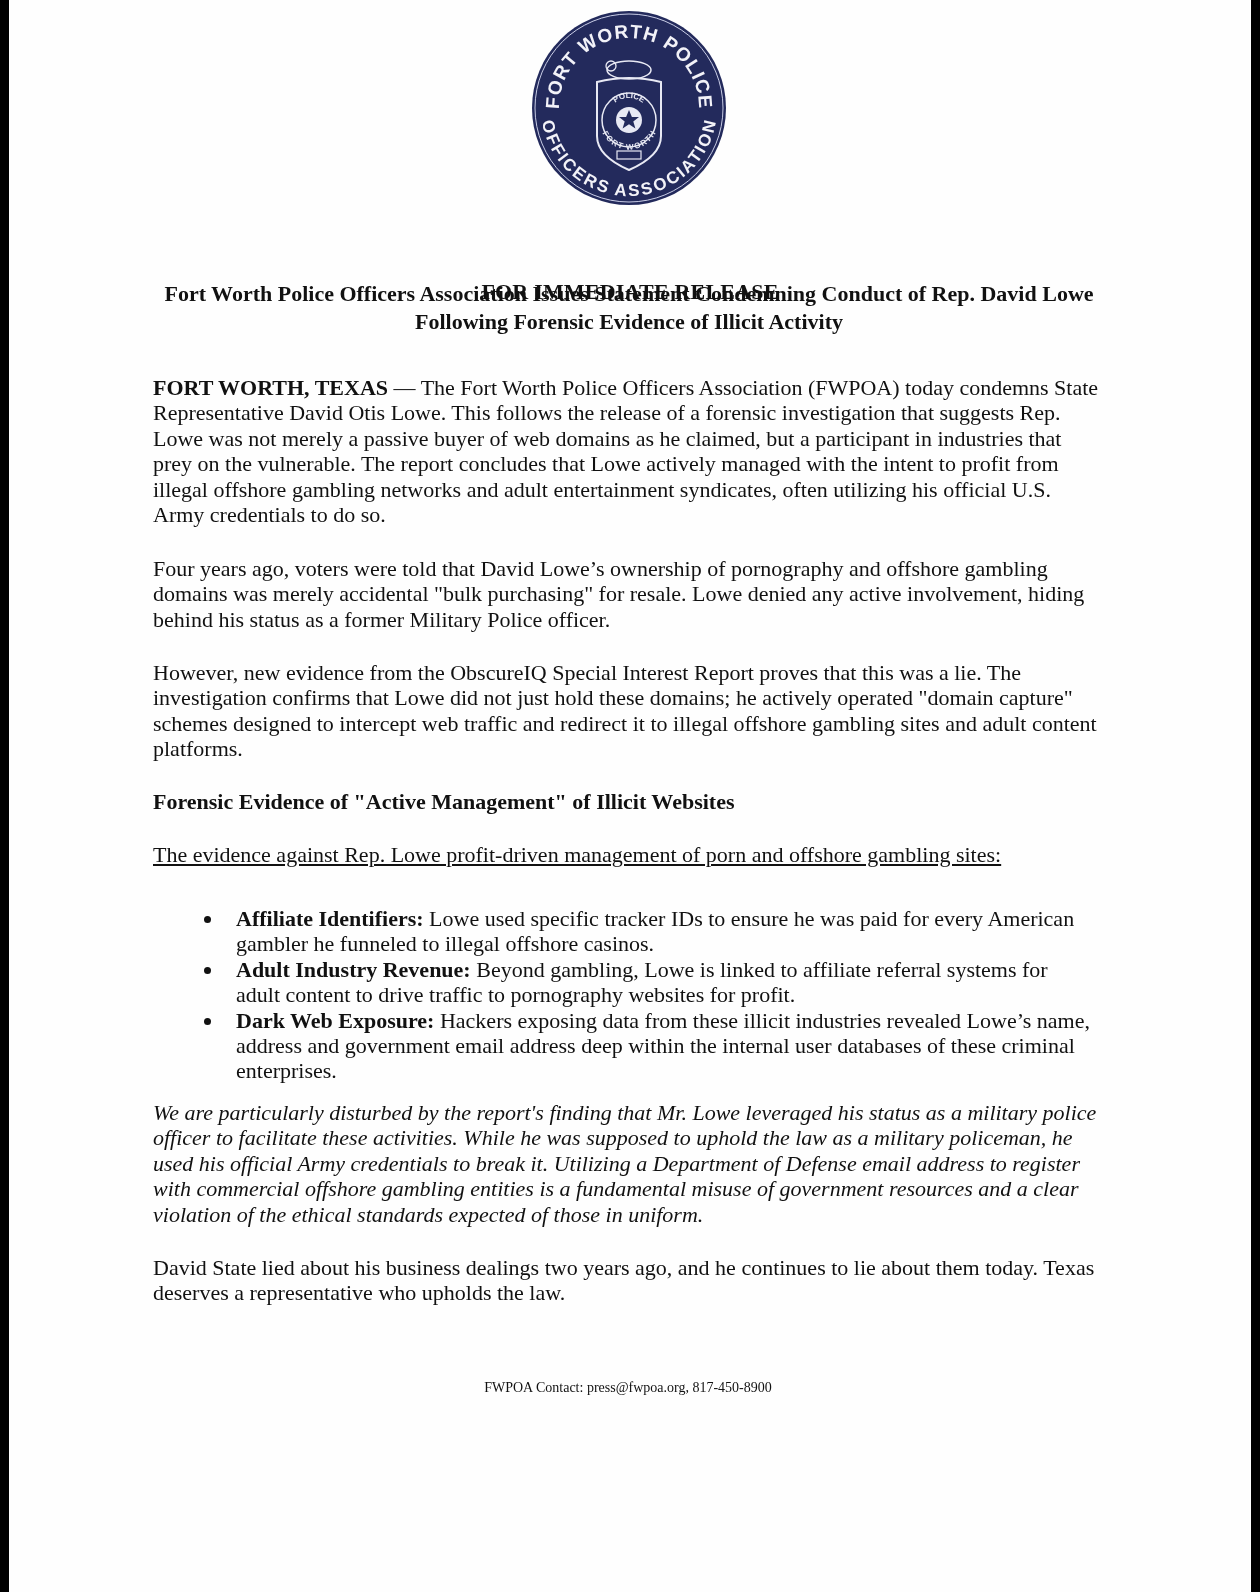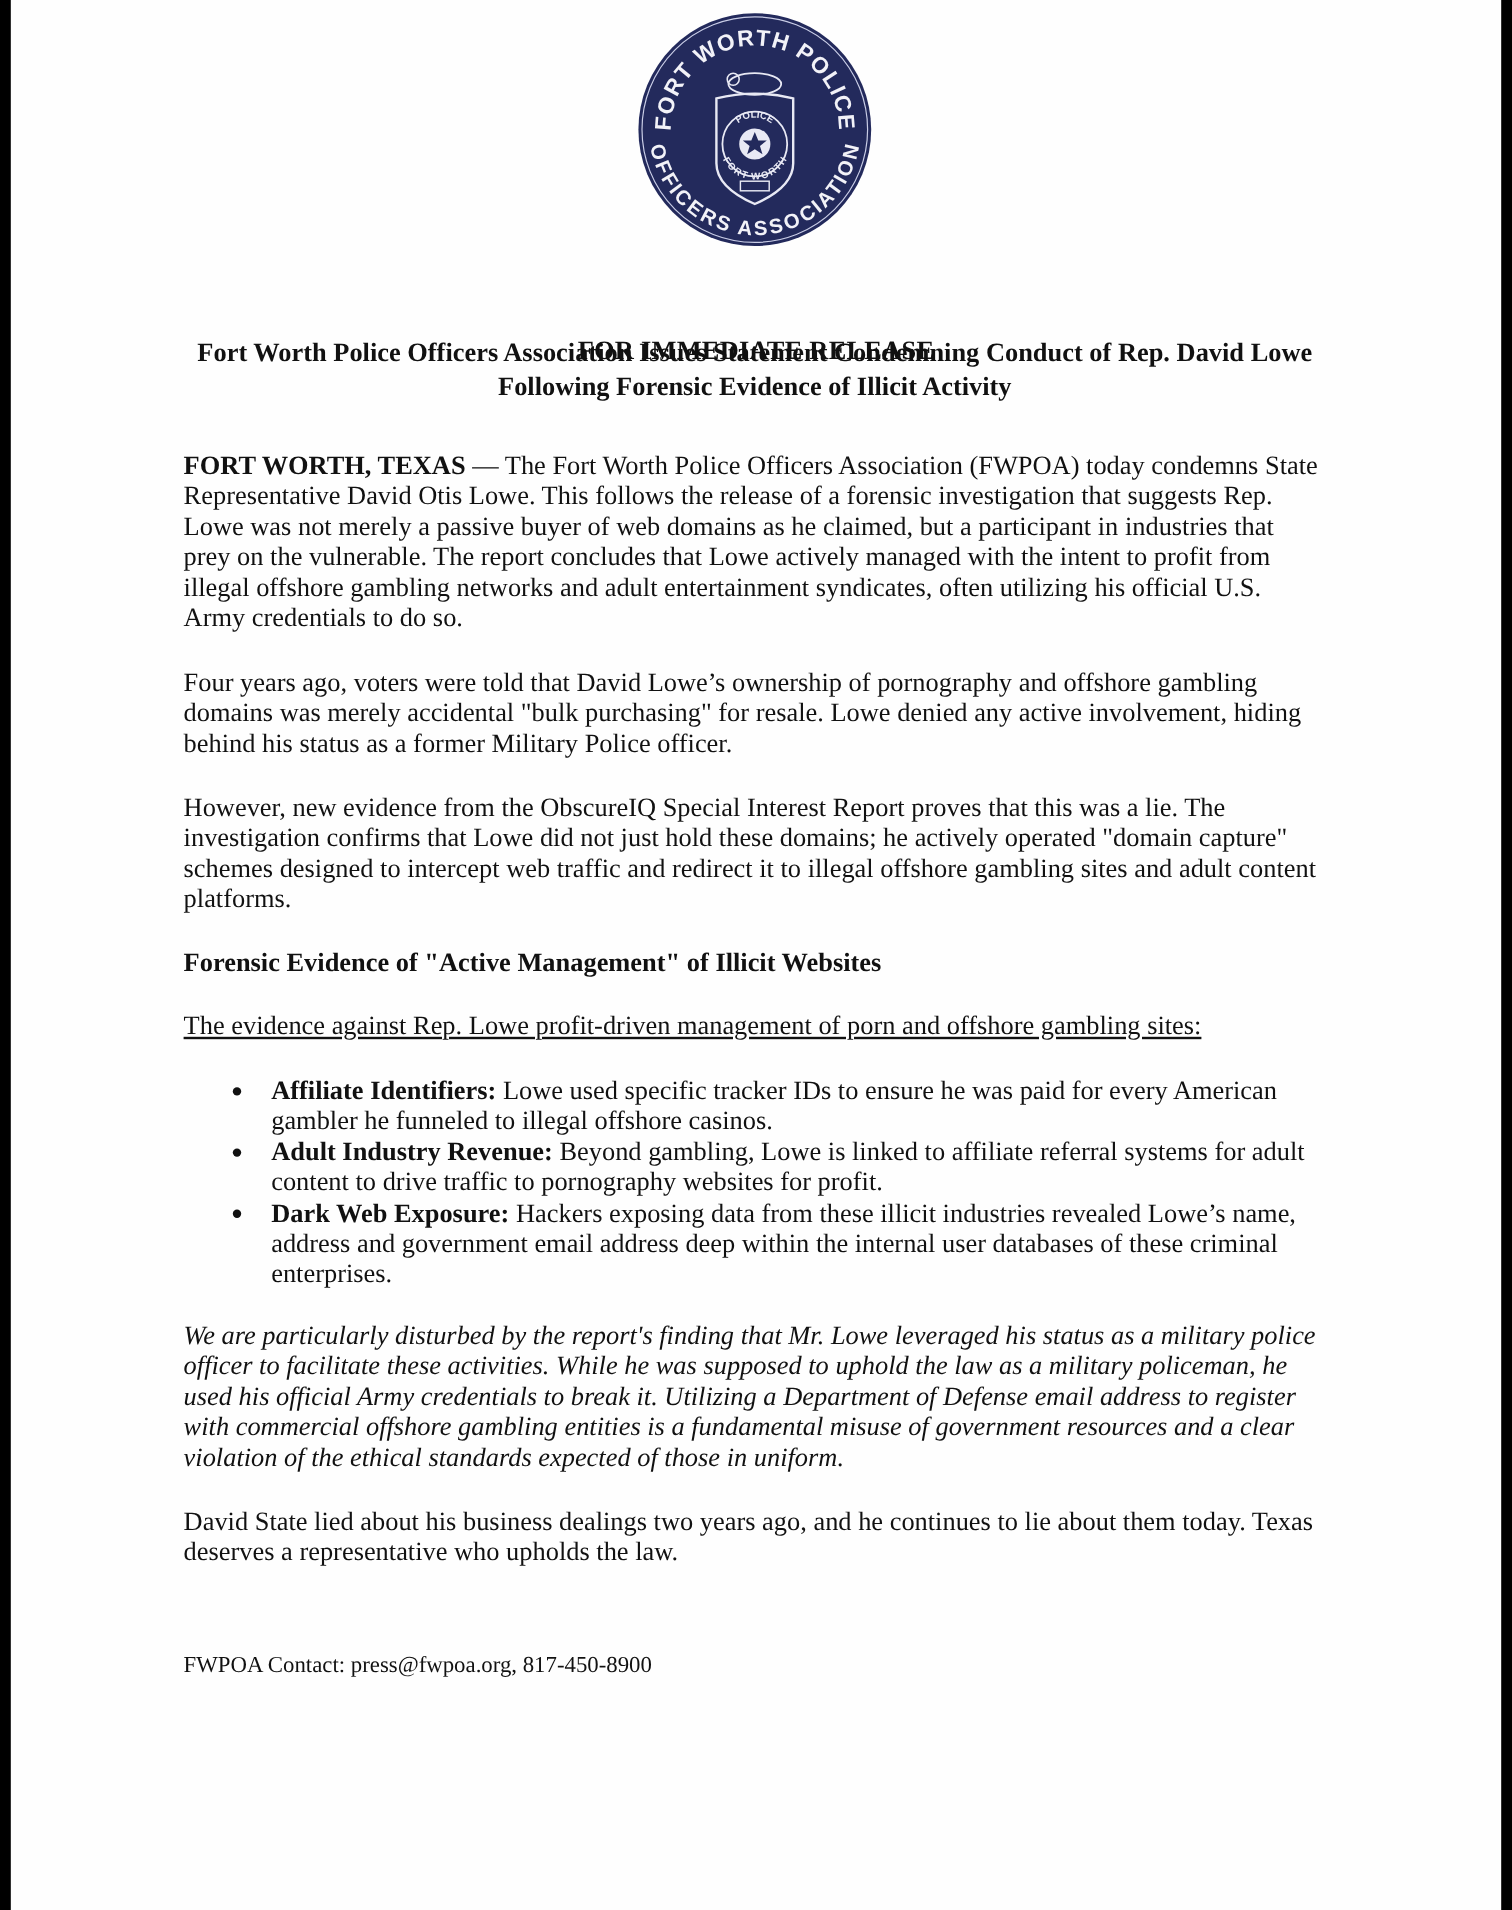--- a/index.html
+++ b/index.html
@@ -24,28 +24,28 @@
     position:absolute; left:144px; width:950px; font-size:22px; line-height:25.4px;
   }
   .content p { margin:0; }
   .b { font-weight:bold; }
   .p1 { top:375px; }
   .p2 { top:556px; }
   .p3 { top:660px; }
   .sub { top:789px; font-weight:bold; }
   .p4 { top:842px;text-decoration:underline; }
   .bullets { top:895px; left:144px; }
-  .bullets ul { list-style:none; margin:1px; padding:0; }
+  .bullets ul { list-style:none; margin:11px; padding:0; }
   .bullets li { position:relative; padding-left:72px; }
   .bullets .dot {
     position:absolute; left:40px; top:10px; width:7px; height:7px; border-radius:50%; background:#111;
   }
   .p5 { top:1100px;font-style:italic; }
   .p6 { top:1255px; }
-  .contact { top:1375px; font-size:19px; }
+  .contact { top:1375px; font-size:14px;text-align:center; }
 </style>
 </head>
 <body>
 
 <div class="page">
 
   <div class="logo">
     <svg width="200" height="200" viewBox="0 0 200 200">
       <defs>
         <path id="arcTop" d="M 30 100 A 70 70 0 0 1 170 100"></path>

